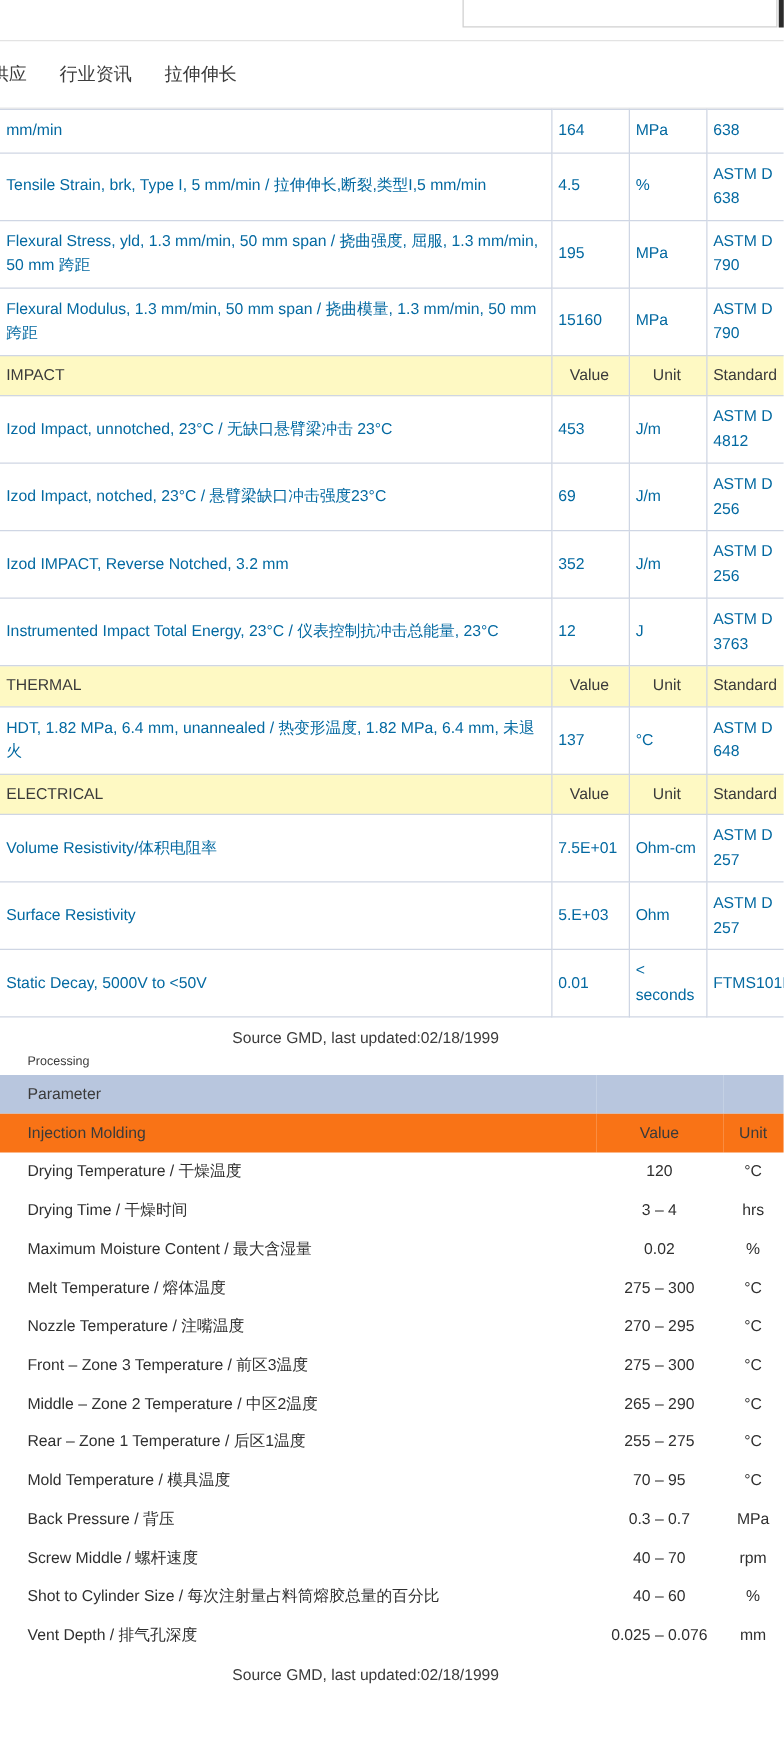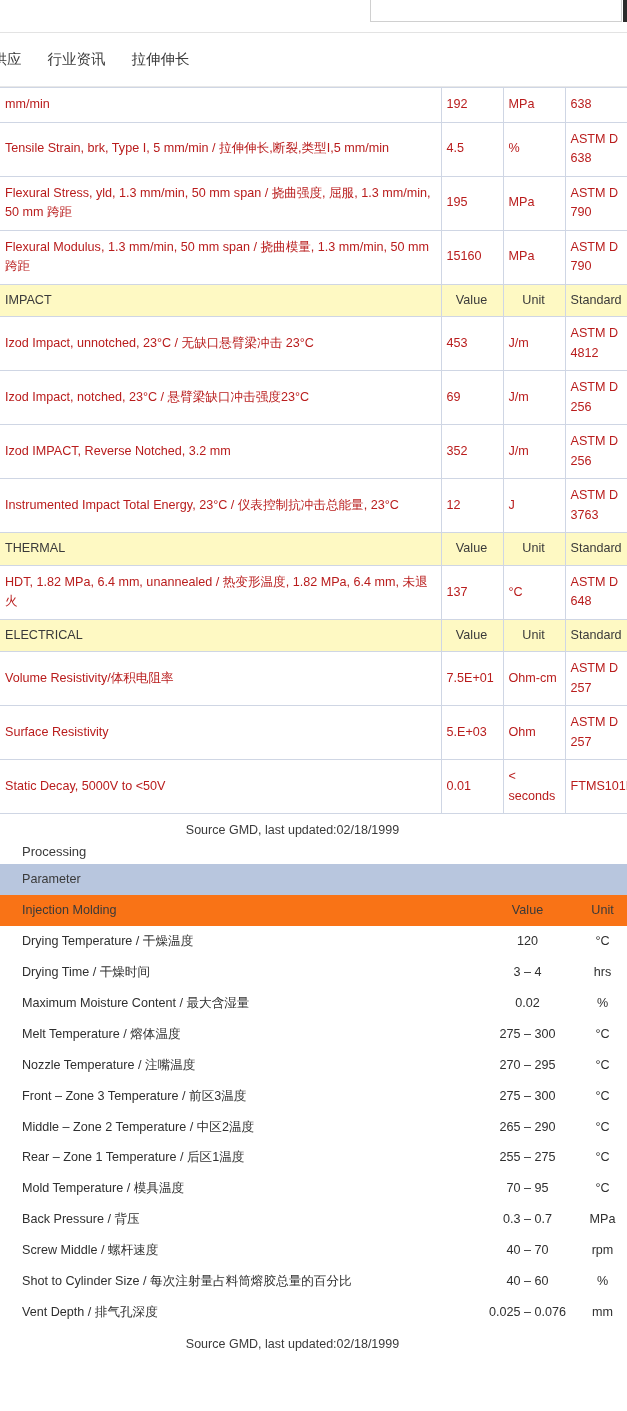--- a/index.html
+++ b/index.html
@@ -78,21 +78,21 @@
     table-layout: fixed;
     font-size: 12.6px;
   }
   table.props td, table.props th {
     border: 1px solid #cfd6e4;
     padding: 7px 6px 7px 5px;
     vertical-align: middle;
     line-height: 1.55;
     font-weight: normal;
     text-align: left;
-    color: #b91c1c;
+    color: #0369a1;
   }
   col.c-desc { width: 441px; }
   col.c-val  { width: 62px; }
   col.c-unit { width: 62px; }
   col.c-std  { width: 62px; }
 
   td.val, td.unit, td.std { text-align: center; }
   tr.section td {
     background: #fef9c3;
     color: #3a3a3a;
@@ -106,21 +106,21 @@
 
   .source-line {
     text-align: center;
     font-size: 12.5px;
     color: #3a3a3a;
     padding: 9px 42px 4px 0;
   }
 
   
   .proc-title {
-    font-size: 13px;
+    font-size: 10px;
     color: #3a3a3a;
     padding: 3px 0 5px 22px;
   }
   table.proc {
     width: 627px;
     border-collapse: collapse;
     table-layout: fixed;
     font-size: 12.6px;
   }
   table.proc td {
@@ -164,21 +164,21 @@
 <table class="props">
   <colgroup>
     <col class="c-desc">
       <col class="c-val">
       <col class="c-unit">
       <col class="c-std">
   </colgroup>
   <tbody>
     <tr>
       <td class="no-left-border">mm/min</td>
-      <td class="val">192</td>
+      <td class="val">164</td>
       <td class="unit">MPa</td>
       <td class="std no-right-border">638</td>
     </tr>
     <tr>
       <td class="no-left-border">Tensile Strain, brk, Type I, 5 mm/min / 拉伸伸长,断裂,类型I,5 mm/min</td>
       <td class="val">4.5</td>
       <td class="unit">%</td>
       <td class="std no-right-border">ASTM D 638</td>
     </tr>
     <tr>

